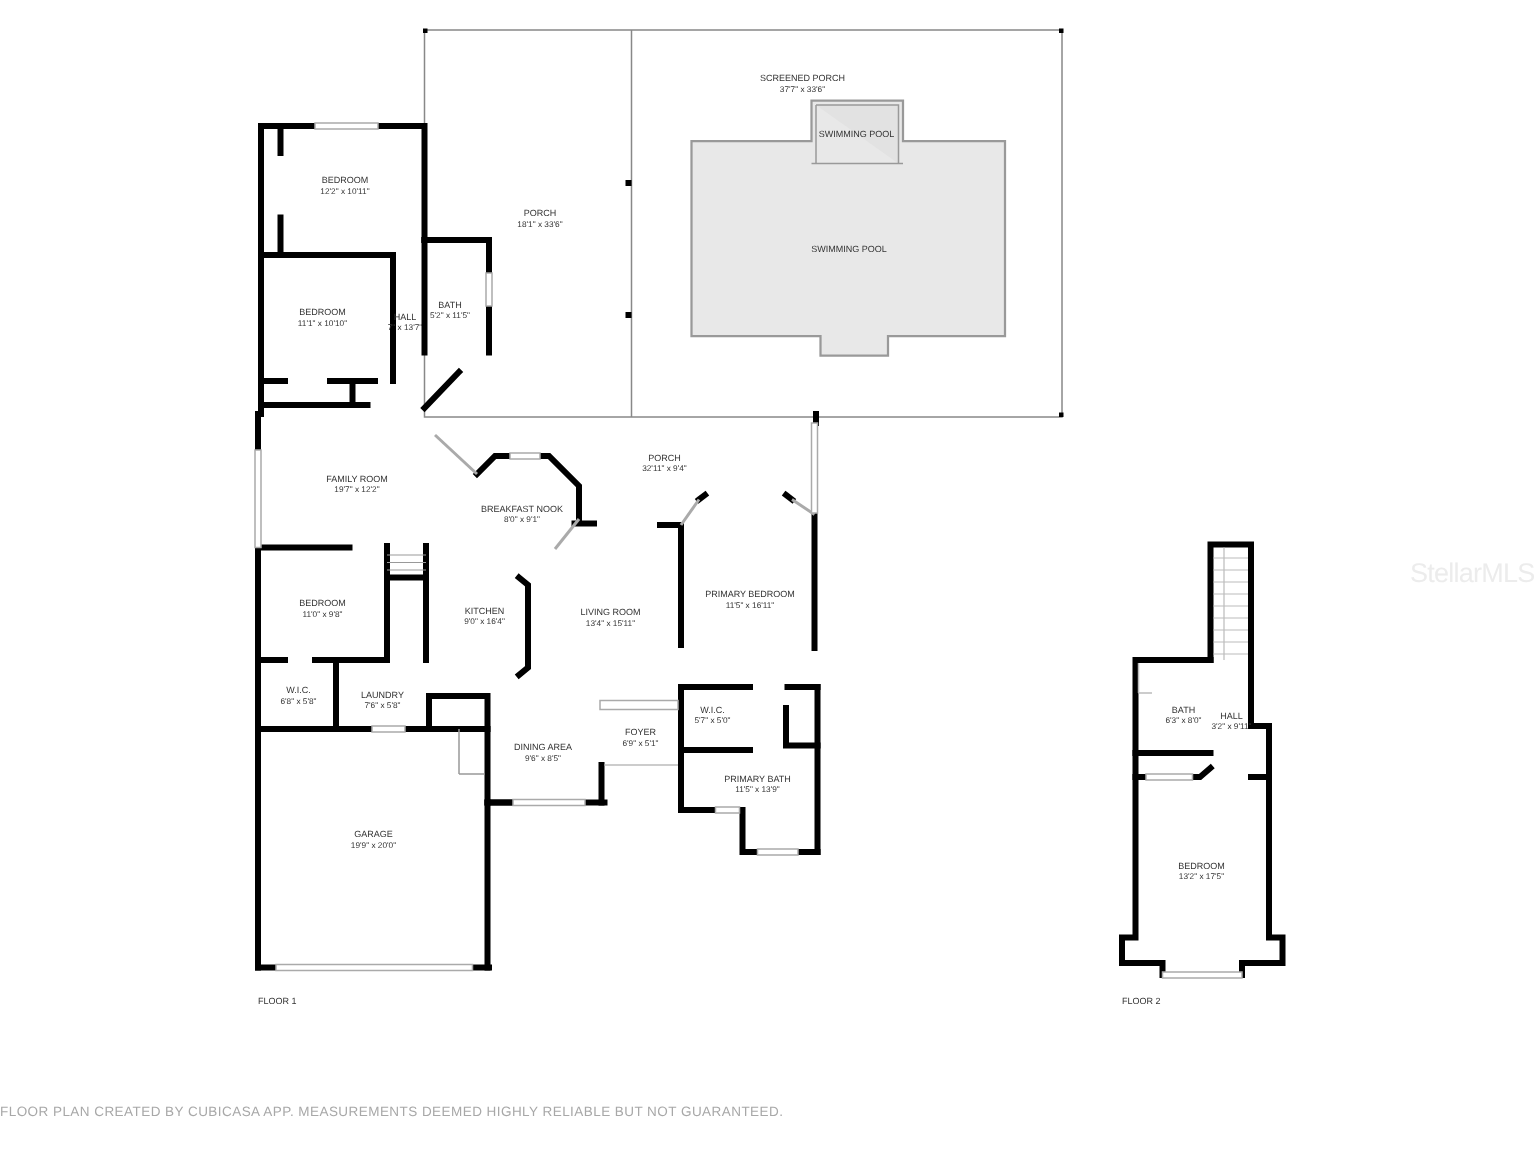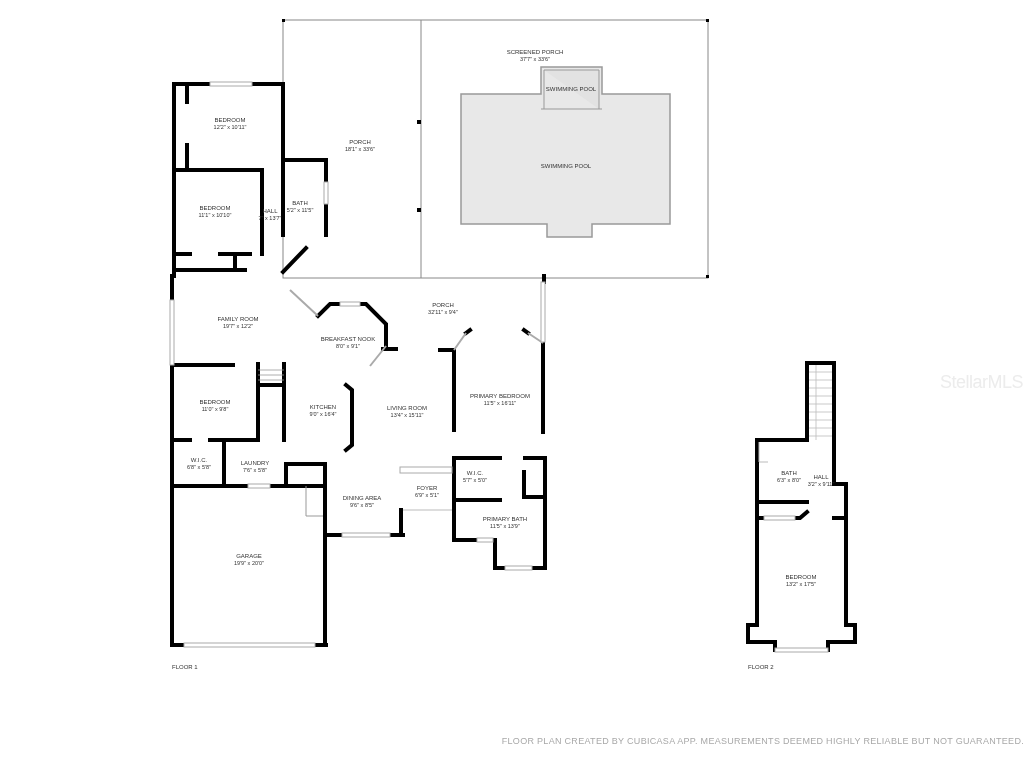--- a/index.html
+++ b/index.html
@@ -1,21 +1,21 @@
 <!DOCTYPE html>
 <html><head>
 <meta charset="utf-8">
 <style>
   html, body { margin:0; padding:0; background:#ffffff; }
   body { width:1024px; height:768px; position:relative; overflow:hidden; font-family:"Liberation Sans", sans-serif; }
   svg { position:absolute; left:0; top:0; }
   .lbl { font-family:"Liberation Sans", sans-serif; font-size:6px; fill:#333; text-anchor:middle; }
   .dim { font-family:"Liberation Sans", sans-serif; font-size:5.5px; fill:#333; text-anchor:middle; }
   .floor { font-family:"Liberation Sans", sans-serif; font-size:6px; fill:#333; }
-  .footer { position:absolute; left:0; width:1024px; top:736px; text-align:right; font-size:9px; letter-spacing:0.3px; color:#a8a8a8; }
+  .footer { position:absolute; left:0; width:1024px; top:736px; text-align:left; font-size:9px; letter-spacing:0.3px; color:#a8a8a8; }
   .watermark { position:absolute; left:940px; top:372px; font-size:18px; color:#ececec; letter-spacing:-0.5px; font-weight:300; }
   .w { stroke:#000; stroke-width:4; fill:none; stroke-linecap:square; }
   .thin { stroke:#888; stroke-width:1; fill:none; }
   .win { stroke:#aaa; stroke-width:1; fill:#fff; }
 </style>
 </head>
 <body>
 
 <svg width="1024" height="768" viewBox="0 0 1024 768">
 

